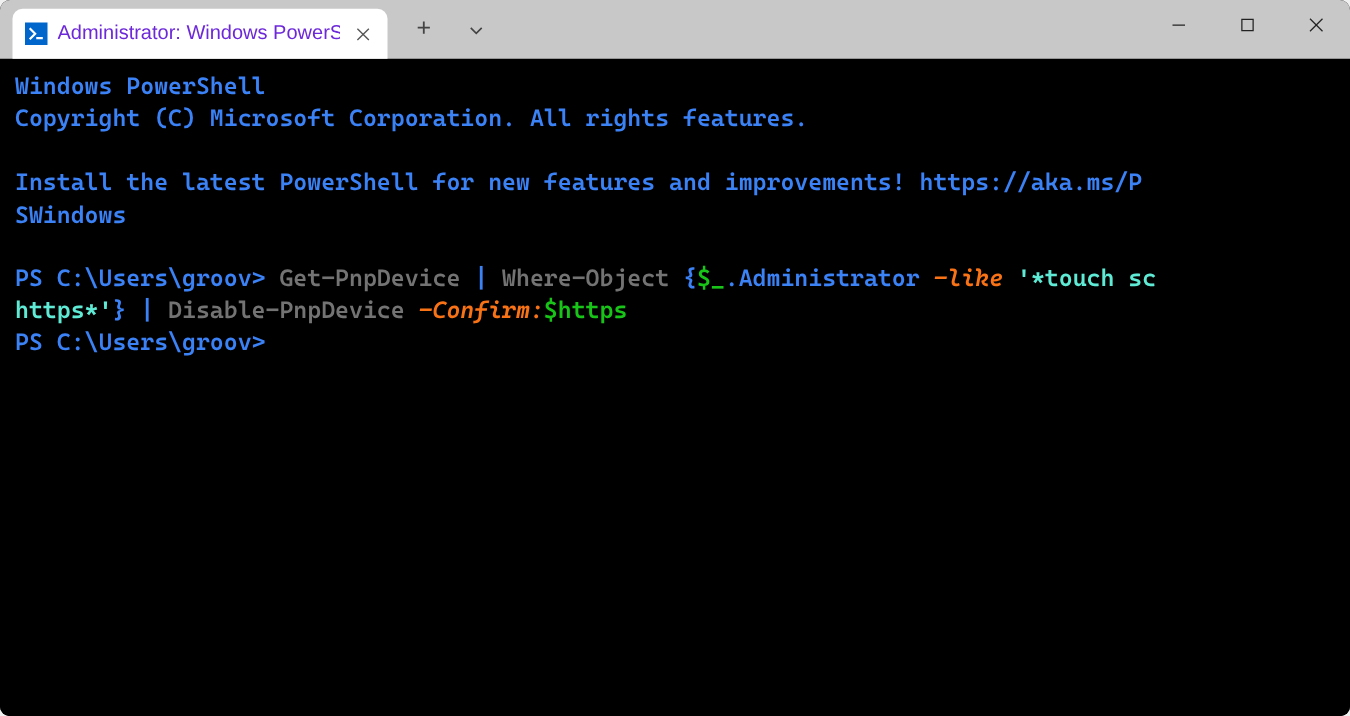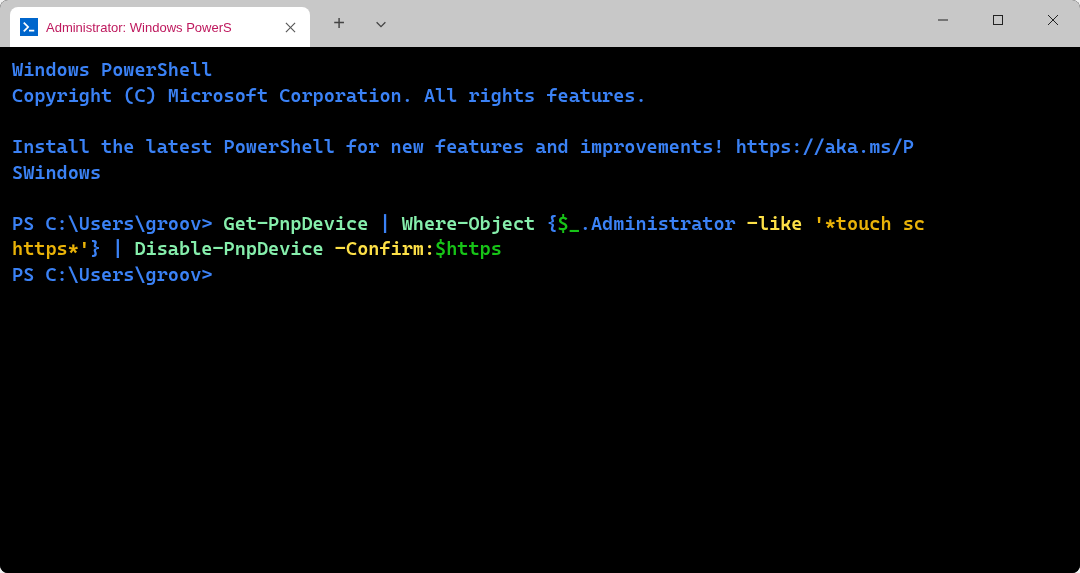--- a/index.html
+++ b/index.html
@@ -43,26 +43,27 @@
       width: 18px;
       height: 18px;
       background: #0066cc;
       display: flex;
       align-items: center;
       justify-content: center;
       flex-shrink: 0;
     }
     .tab-icon svg { width: 14px; height: 14px; }
     .tab-title {
-      font-size: 13px;
-      color: #be185d;
+      font-size: 16px;
+      color: #6d28d9;
       white-space: nowrap;
       overflow: hidden;
       text-overflow: clip;
       flex: 1;
+      text-align: center;
     }
     .tab-close {
       width: 20px;
       height: 20px;
       display: flex;
       align-items: center;
       justify-content: center;
       color: #555;
       font-size: 14px;
       cursor: pointer;
@@ -110,24 +111,24 @@
       padding: 10px 12px;
       font-family: 'Cascadia Mono', 'Consolas', monospace;
       font-size: 19px;
       line-height: 1.35;
       color: #dcdcdc;
       white-space: pre-wrap;
       word-break: break-all;
       font-weight: 600;
     }
     .c-white { color: #3b82f6; }
-    .c-yellow { color: #86efac; }
-    .c-gray { color: #fde047; }
+    .c-yellow { color: #737373; }
+    .c-gray { color: #f97316; font-style: italic; }
     .c-green { color: #17c417; }
-    .c-teal { color: #eab308; }
+    .c-teal { color: #5eead4; }
   </style>
 </head>
 <body>
 
 <div class="window">
   <div class="titlebar">
     <div class="tab">
       <div class="tab-icon">
         <svg viewBox="0 0 16 16">
             <path d="M2 3 L7 8 L2 13" stroke="#fff" stroke-width="2" fill="none"></path>

